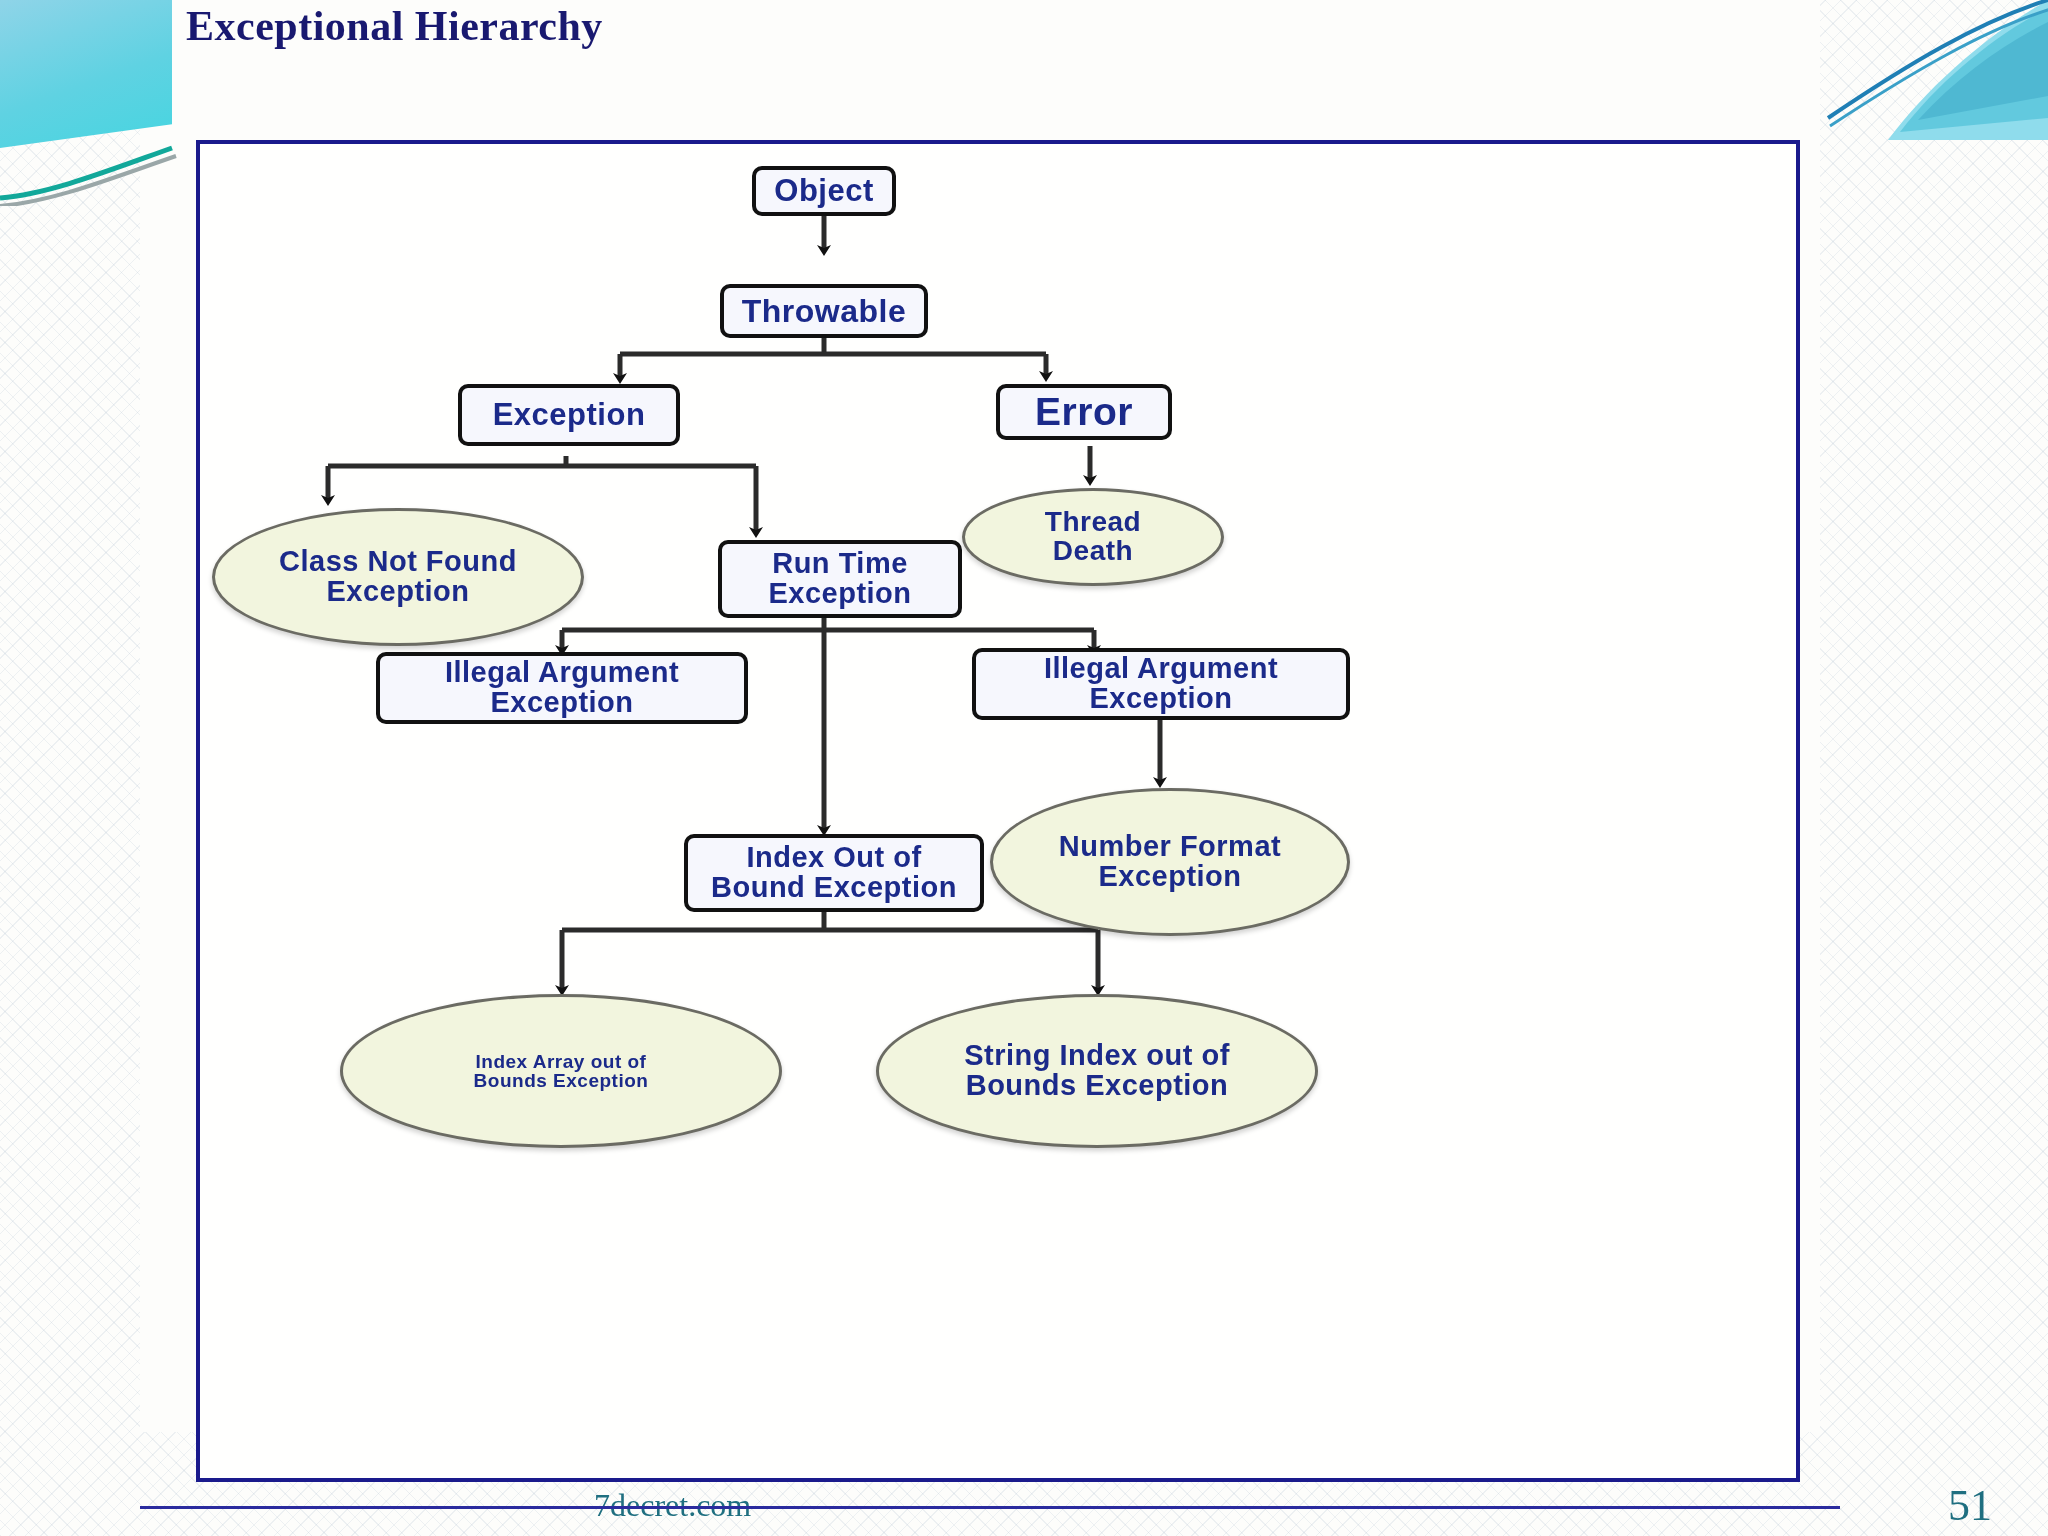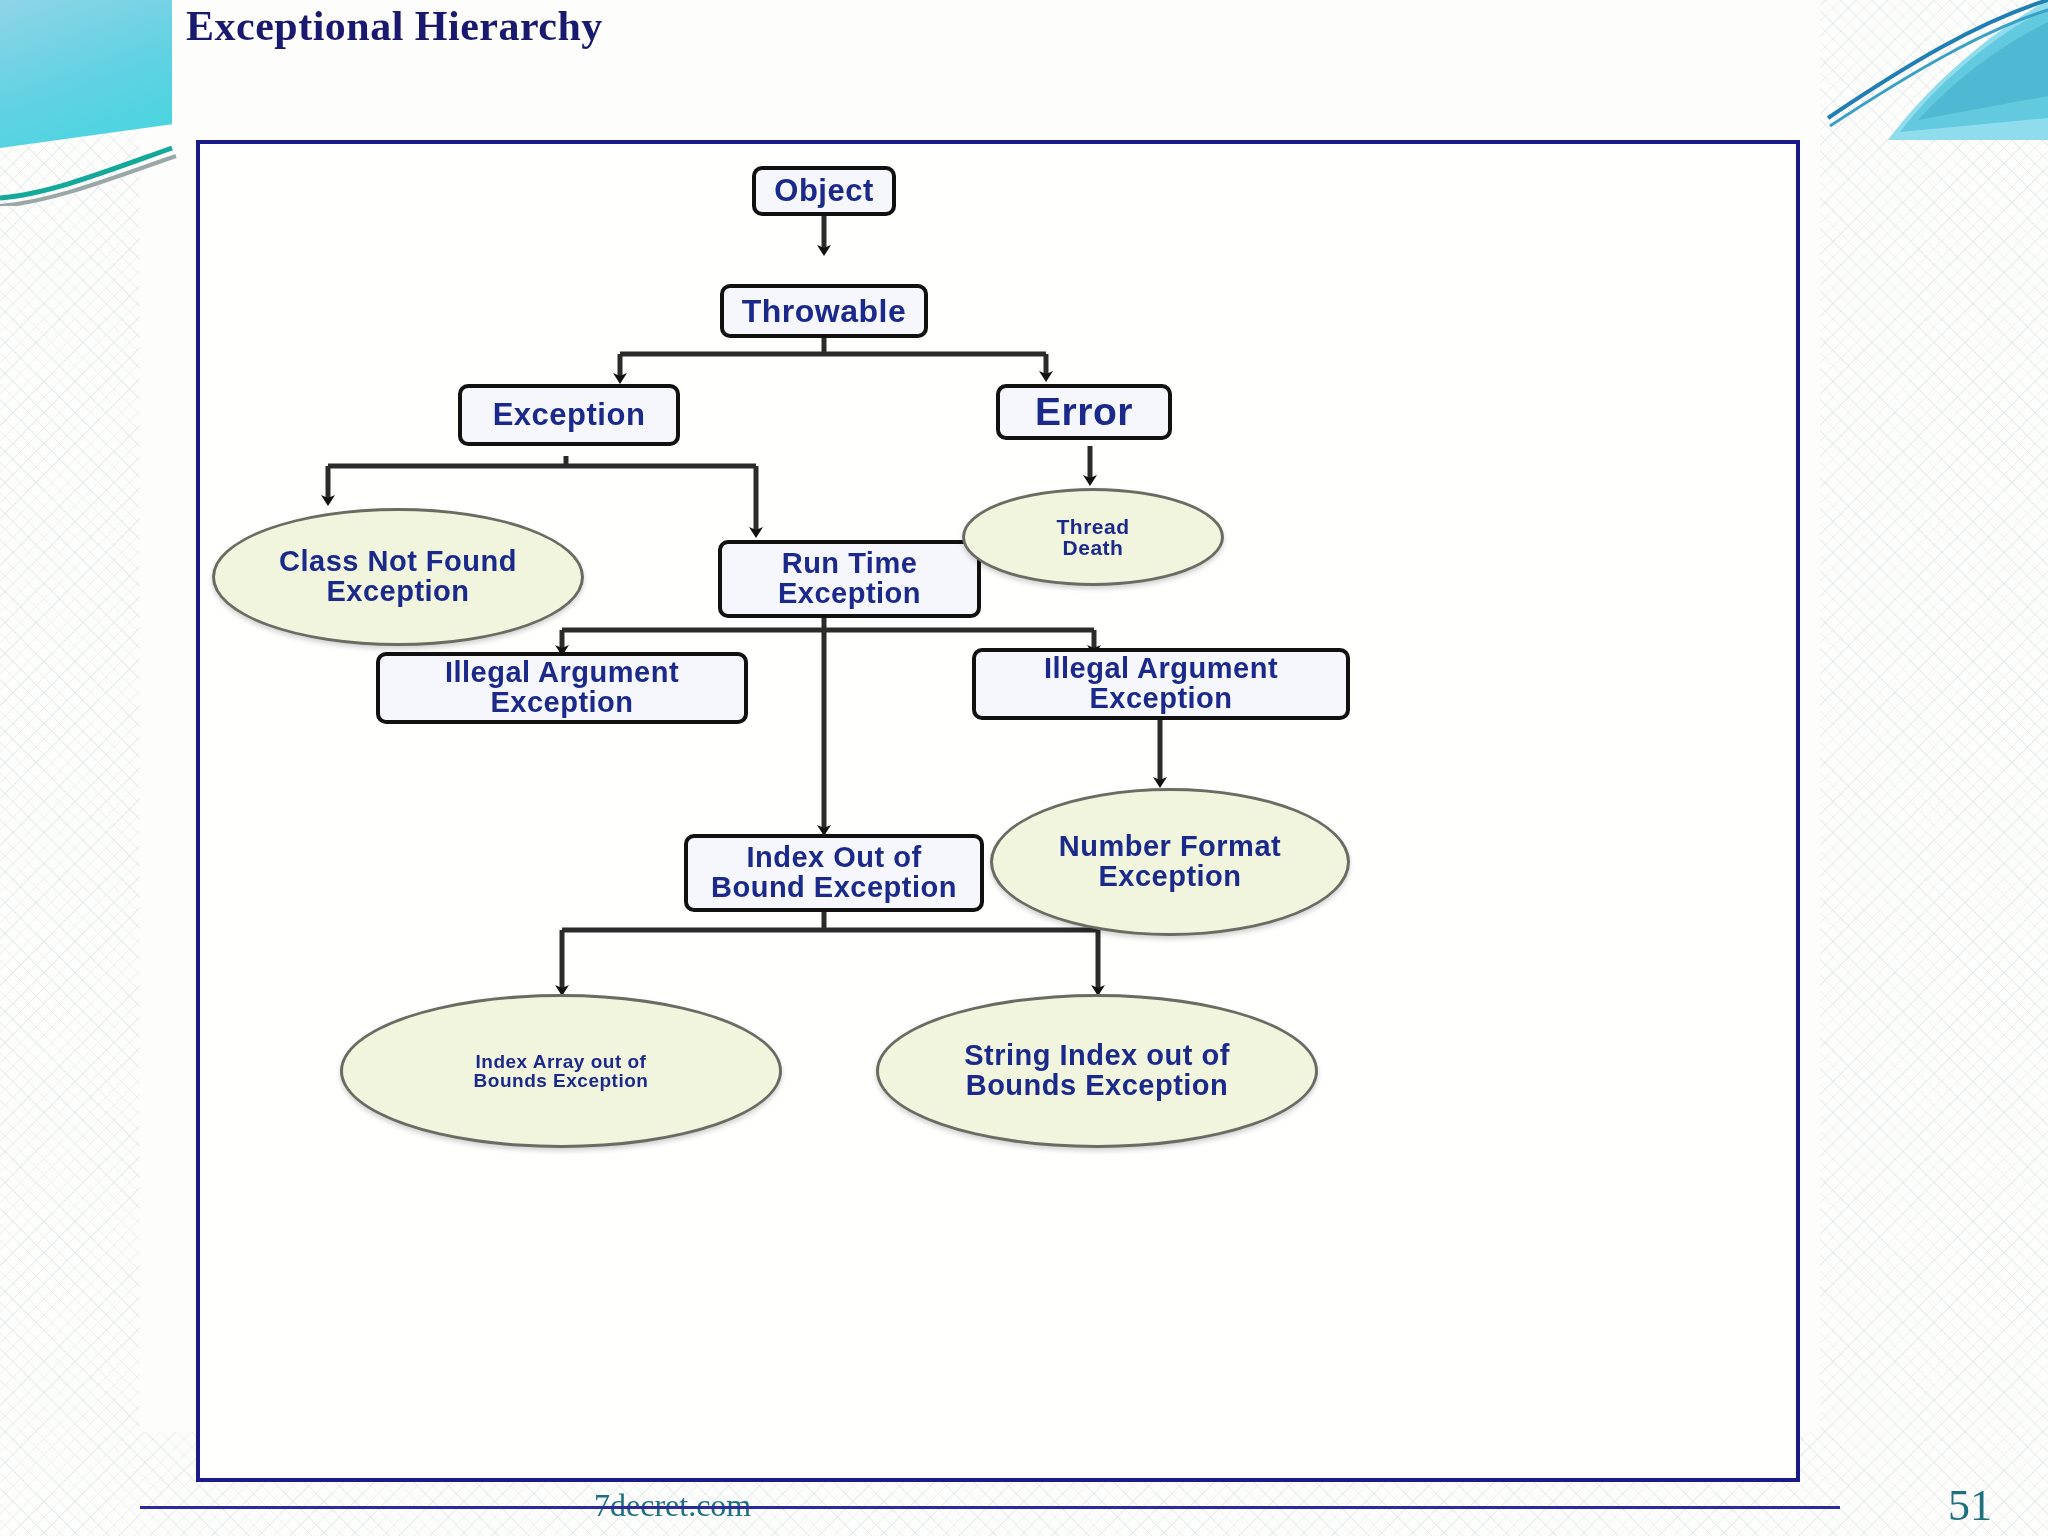--- a/index.html
+++ b/index.html
@@ -234,25 +234,25 @@
       <span class="nlabel">Exception</span>
     </div>
     <div class="node rect" style="left:796px; top:240px; width:176px; height:56px; font-size:39px;">
       <span class="nlabel">Error</span>
     </div>
 
     <div class="node ell" style="left:12px; top:364px; width:372px; height:138px; font-size:29px;">
       <span class="nlabel">Class Not Found
 Exception</span>
     </div>
-    <div class="node rect" style="left:518px; top:396px; width:263px; height:78px; font-size:29px;">
+    <div class="node rect" style="left:518px; top:396px; width:244px; height:78px; font-size:29px;">
       <span class="nlabel">Run Time
 Exception</span>
     </div>
-    <div class="node ell" style="left:762px; top:344px; width:262px; height:98px; font-size:21px;">
+    <div class="node ell" style="left:762px; top:344px; width:262px; height:98px; font-size:28px;">
       <span class="nlabel">Thread
 Death</span>
     </div>
 
     <div class="node rect" style="left:176px; top:508px; width:372px; height:72px; font-size:29px;">
       <span class="nlabel">Illegal Argument
 Exception</span>
     </div>
     <div class="node rect" style="left:772px; top:504px; width:378px; height:72px; font-size:29px;">
       <span class="nlabel">Illegal Argument

